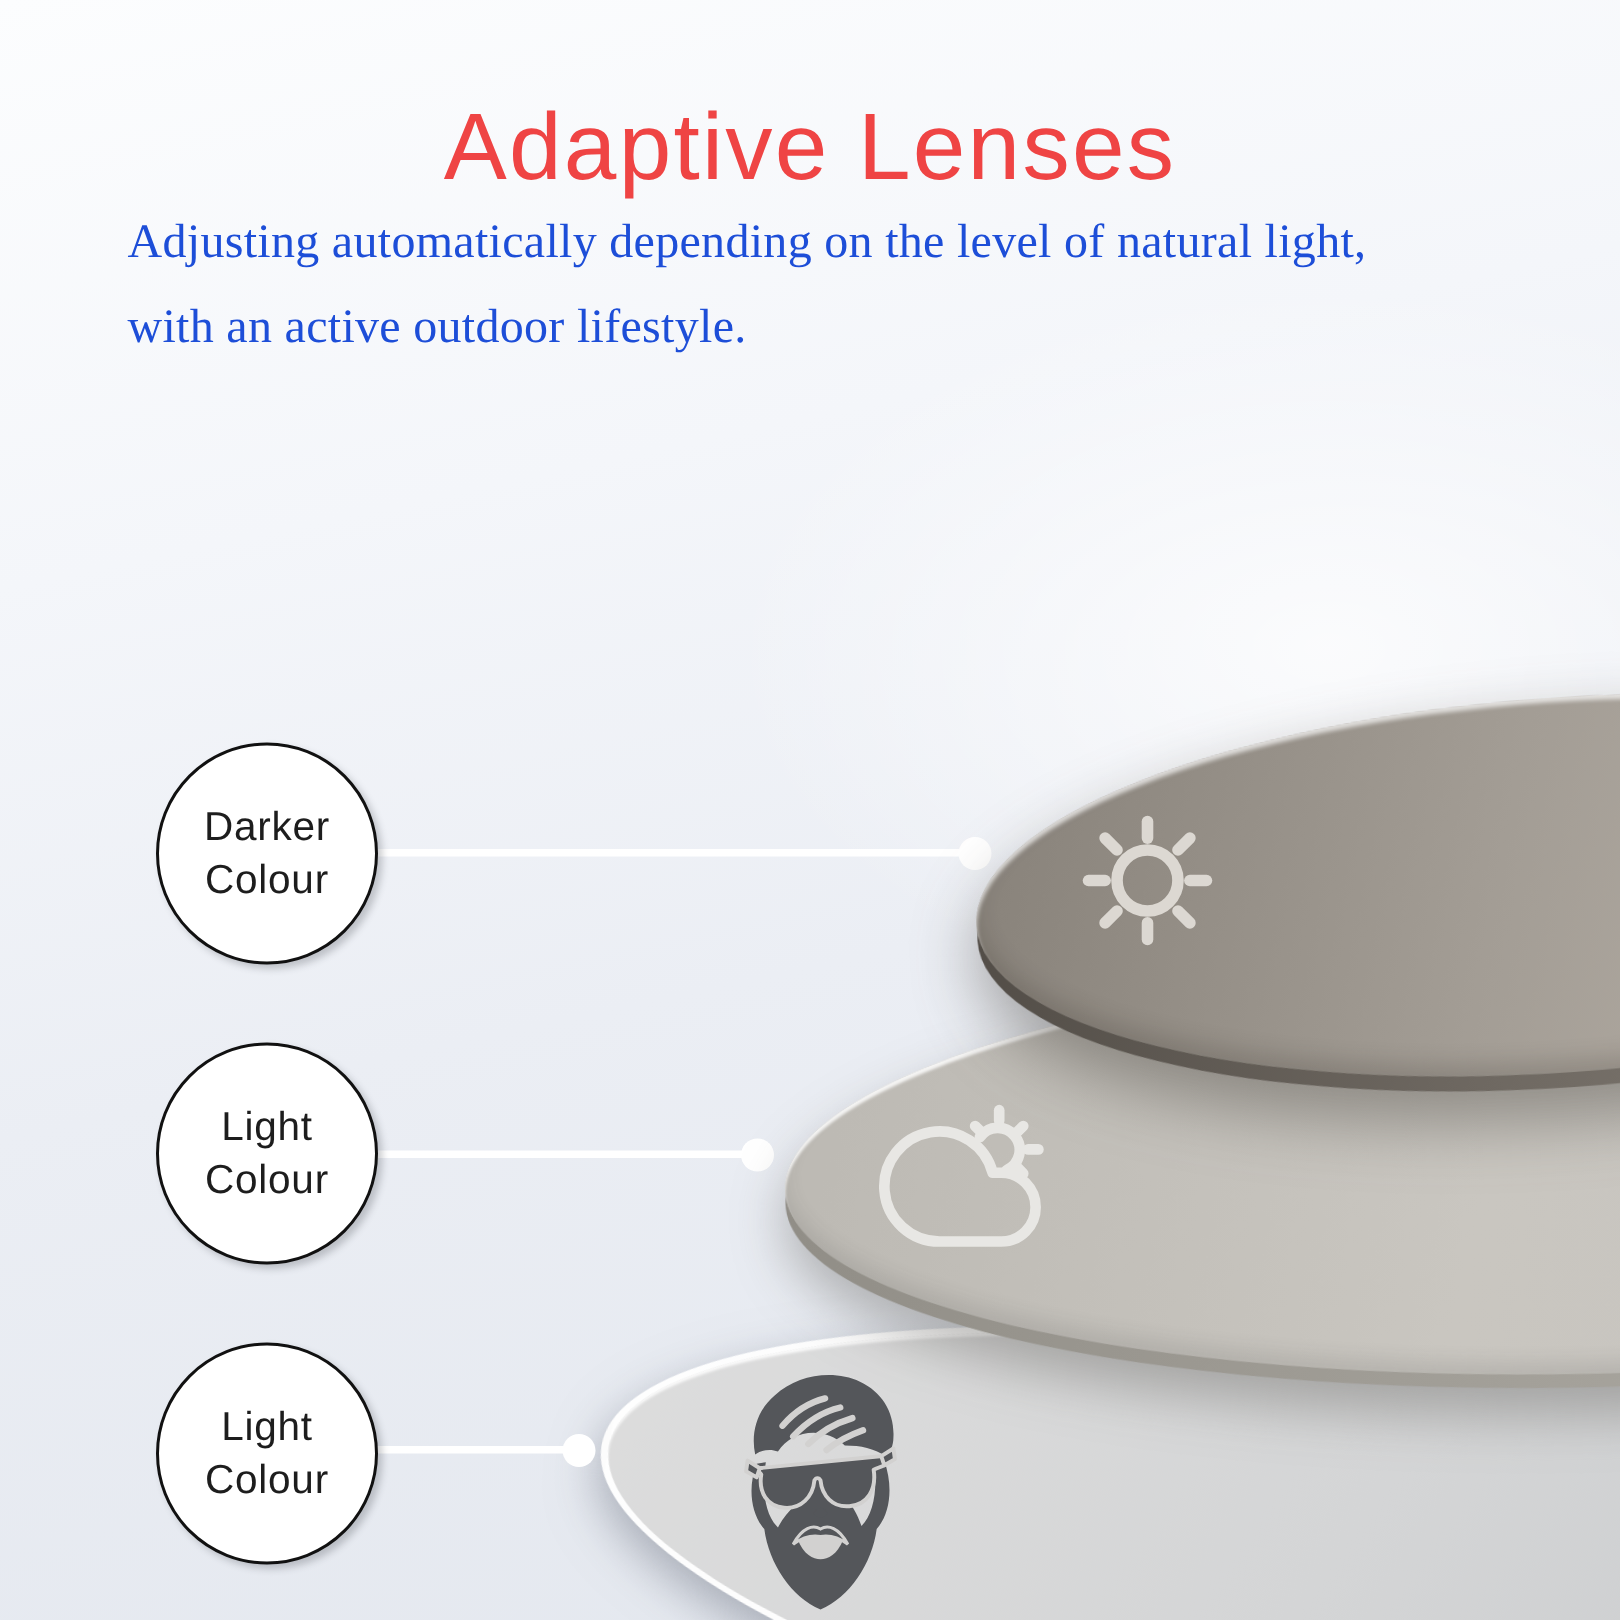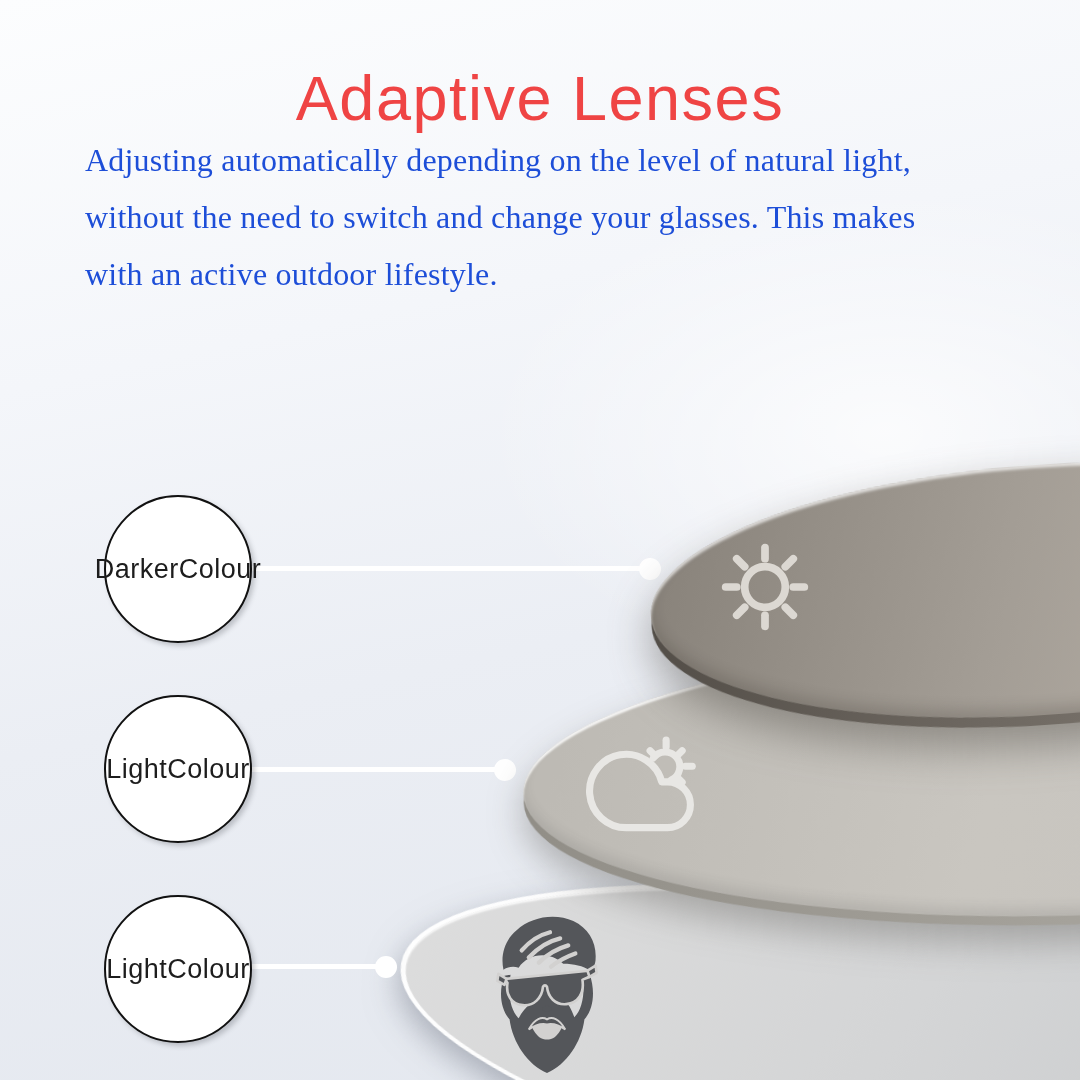--- a/index.html
+++ b/index.html
@@ -46,35 +46,34 @@
   .icon-abs{position:absolute;}
   .sun-icon{left:712px;top:534px;width:106px;height:106px;z-index:6;}
   .cloudsun-icon{left:573px;top:736px;width:134px;height:110px;z-index:4;}
   .beard-logo{left:491px;top:912px;width:112px;height:162px;z-index:2;}
 
   
   .connector{position:absolute;height:5px;background:#fff;border-radius:3px;z-index:2;}
   .connector .enddot{position:absolute;right:-13px;top:-8.5px;width:22px;height:22px;
        border-radius:50%;background:#fff;}
   .callout{position:absolute;width:144px;height:144px;border-radius:50%;background:#fff;
-       border:2.5px solid #111;z-index:10;display:flex;flex-direction:row;
+       border:2.5px solid #111;z-index:10;display:flex;flex-direction:column;
        align-items:center;justify-content:center;box-shadow:3px 3px 5px rgba(50,55,65,.25);}
   .callout span{font-size:27px;line-height:35px;color:#1d1d1d;letter-spacing:.5px;font-weight:500;}
 </style>
 </head>
 <body>
 
 <div class="bg"></div>
 <div class="bg-glow"></div>
 
 <h1 class="title">Adaptive Lenses</h1>
 
 <p class="para">
   <span>Adjusting automatically depending on the level of natural light,</span>
-  <span>without the need to switch and change your glasses. This makes</span>
   <span>with an active outdoor lifestyle.</span>
 </p>
 
 <div class="lens lens-light">
   <div class="face"></div>
 </div>
 
 <svg class="icon-abs beard-logo" viewBox="0 0 110 160" aria-hidden="true">
   <g fill="#54565a">
 

